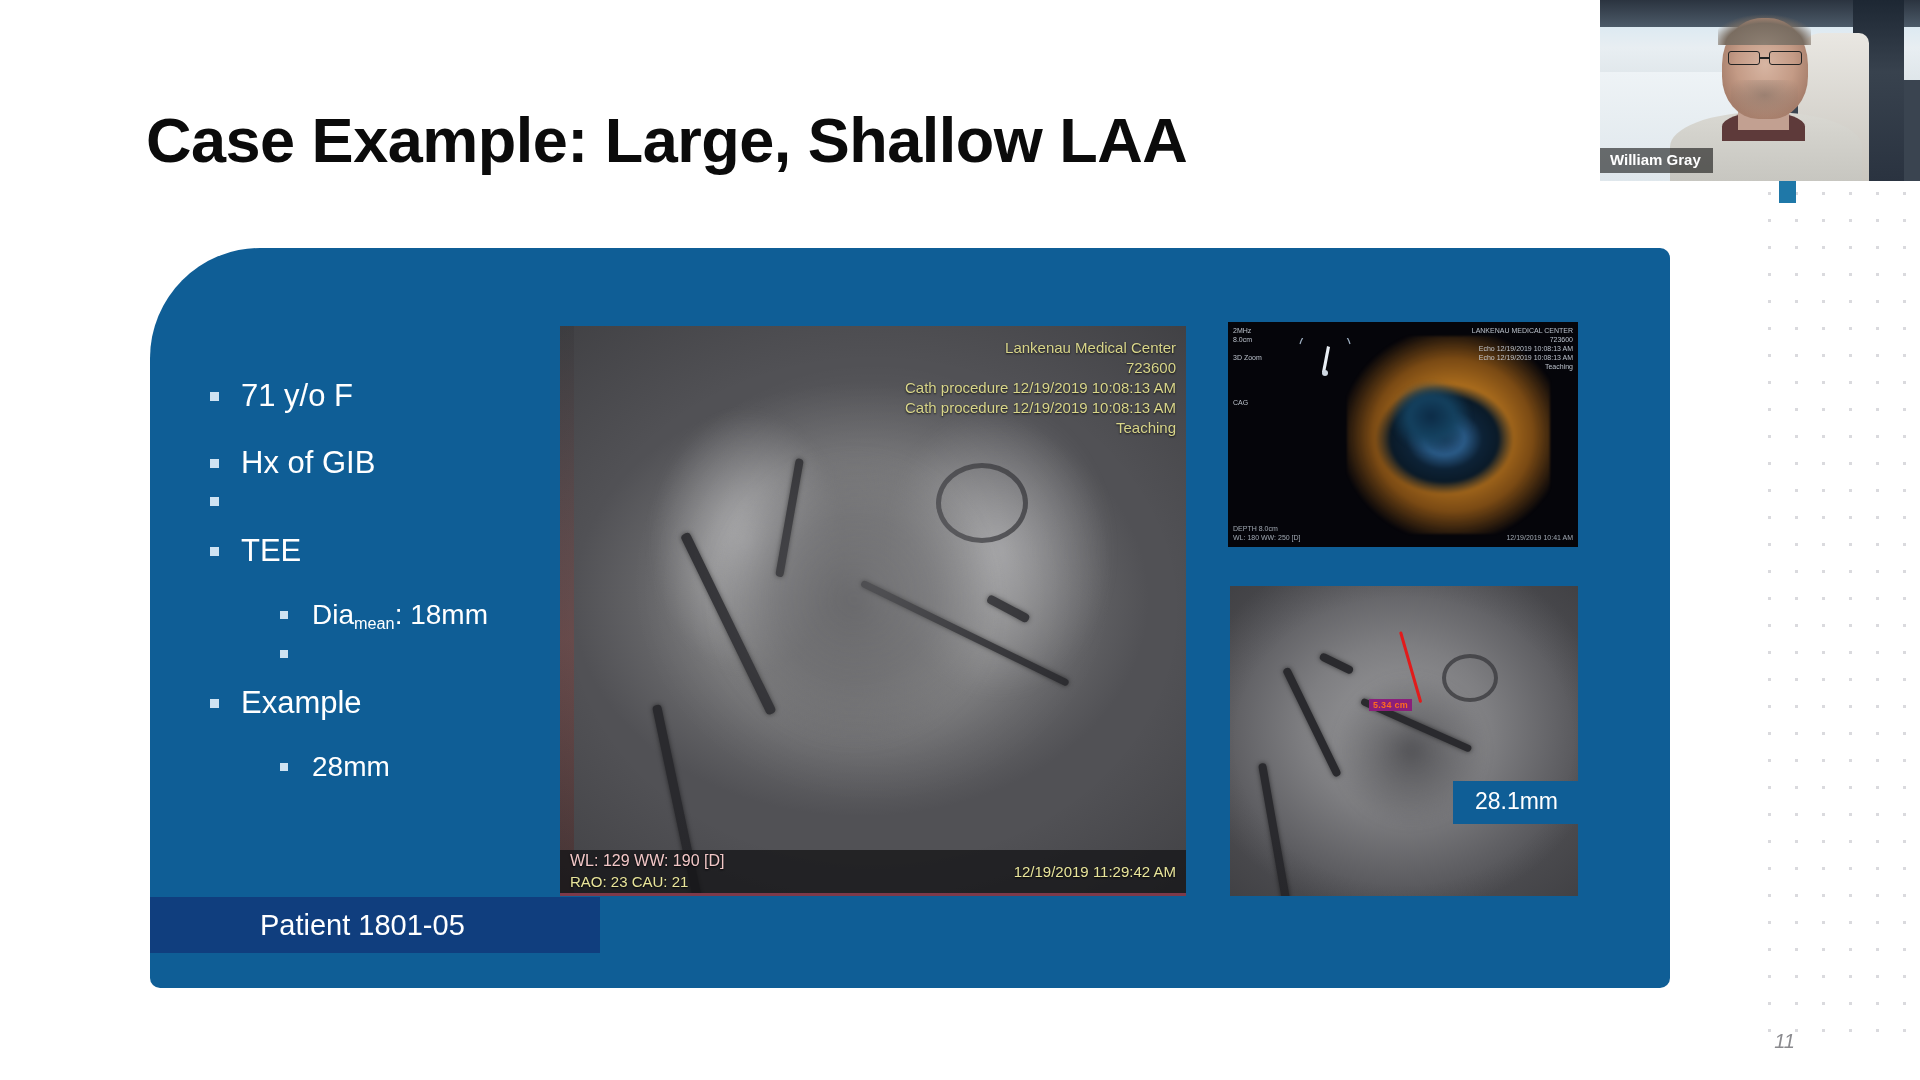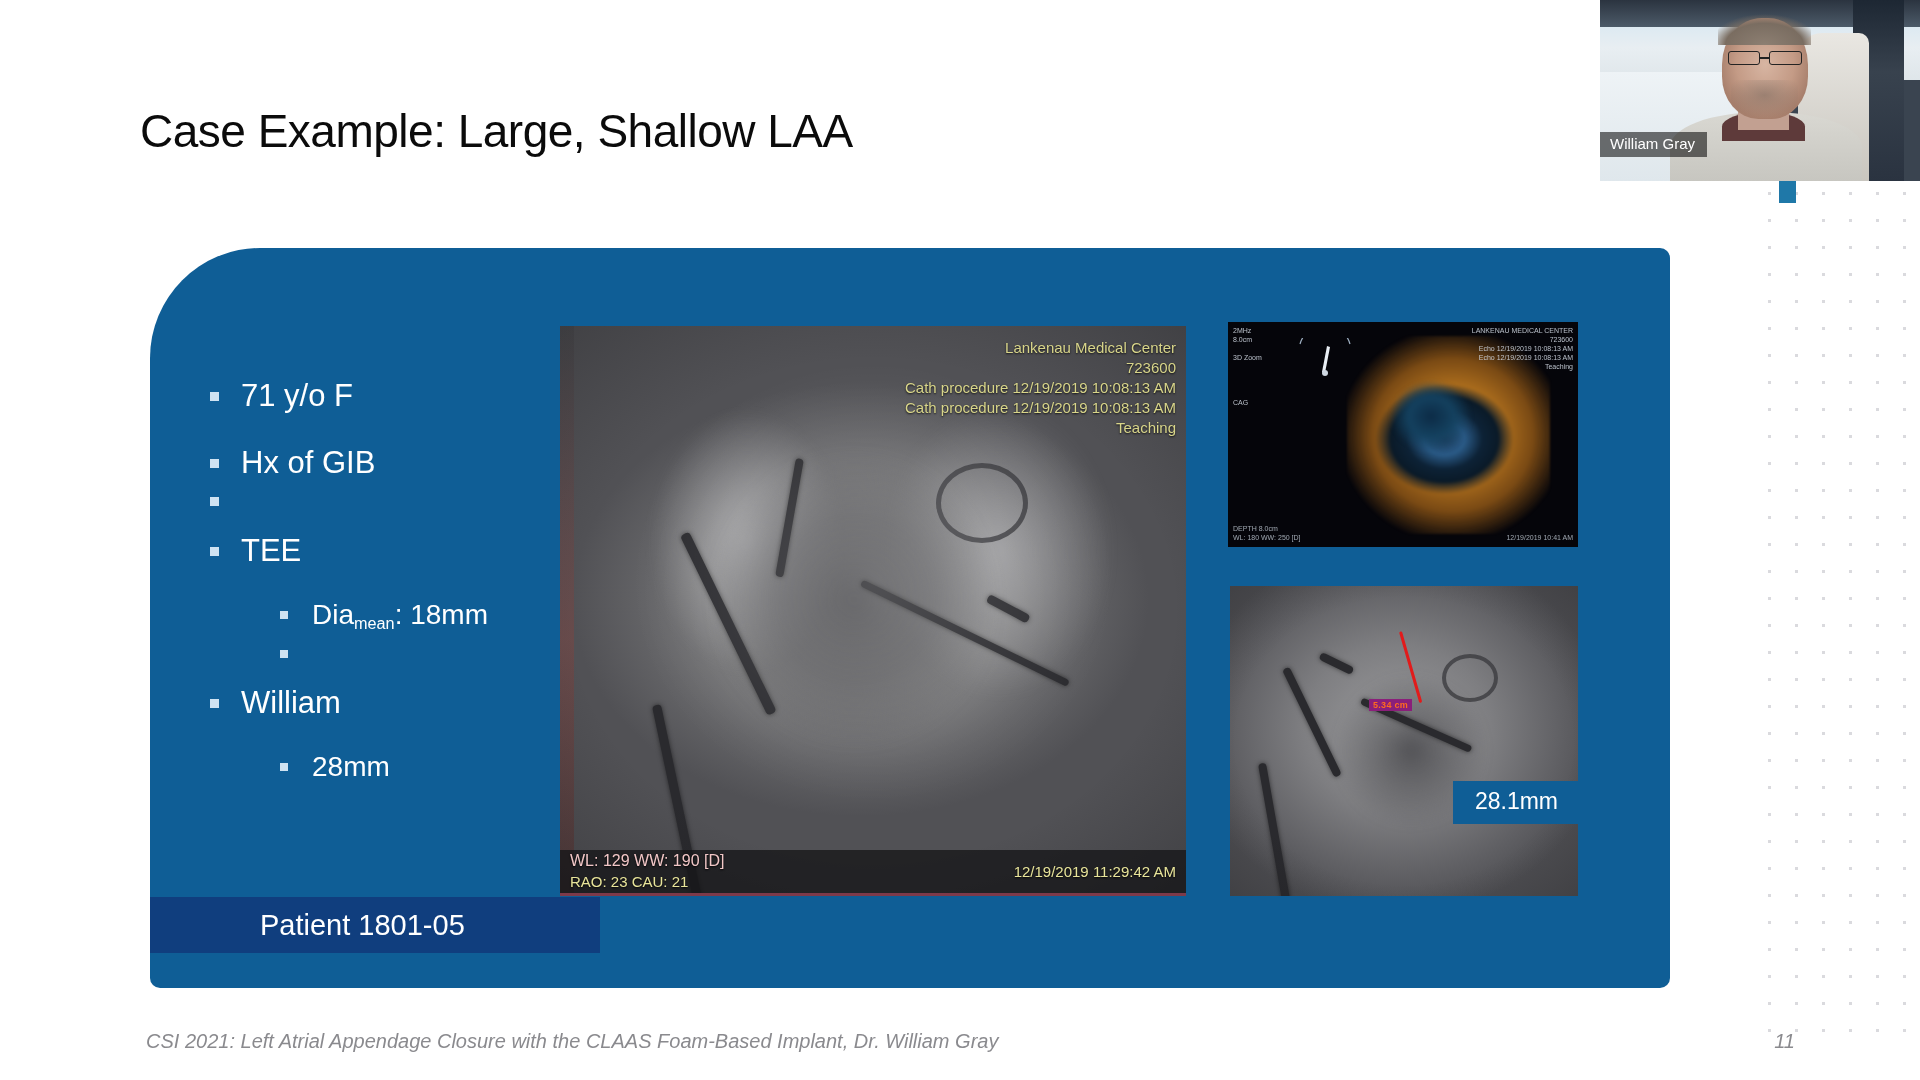--- a/index.html
+++ b/index.html
@@ -25,23 +25,23 @@
     opacity: .95;
     pointer-events: none;
   }
   .dotgrid.upper {
     top: 0; height: 180px; right: 0; width: 170px;
   }
 
   
   .slide-title {
     position: absolute;
-    left: 140px; top: 104px;
-    font-size: 46px;
-    font-weight: 400;
+    left: 146px; top: 104px;
+    font-size: 63px;
+    font-weight: 700;
     color: #0b0b0b;
     letter-spacing: -0.5px;
     white-space: nowrap;
     font-stretch: condensed;
   }
 
   
   .card {
     position: absolute;
     left: 150px; top: 248px;
@@ -378,23 +378,24 @@
   .wc-bridge {
     position: absolute; left: 44%; top: 46%; width: 12%; height: 1.6px; background: #232323;
   }
   .wc-beard {
     position: absolute; left: 41%; top: 44%; width: 21%; height: 21%;
     background: radial-gradient(ellipse 58% 60% at 50% 40%, rgba(120,104,94,.55) 0%, rgba(120,104,94,0) 100%);
     border-radius: 0 0 50% 50%;
   }
   .wc-namebg {
     position: absolute;
-    left: 0; bottom: 24px;
+    left: 0; bottom: 8px;
     background: rgba(0,0,0,.55);
     padding: 3px 12px 4px 10px;
+    font-weight: bold;
   }
   .wc-name {
     color: #ffffff;
     font-size: 15px;
     white-space: nowrap;
   }
   .wc-accent {
     position: absolute;
     right: 124px; top: 181px;
     width: 17px; height: 22px;
@@ -438,21 +439,21 @@
         <span class="marker"></span>
         <span class="btext"><span>Dia</span><sub>mean</sub><span>: 18mm</span></span>
       </div>
 
       <div class="bullet-row lvl1">
         <span class="marker"></span>
       </div>
 
       <div class="bullet-row">
         <span class="marker"></span>
-        <span class="btext">William</span>
+        <span class="btext">Example</span>
       </div>
 
       <div class="bullet-row lvl1">
         <span class="marker"></span>
         <span class="btext">28mm</span>
       </div>
 
     </div>
 
     <div class="fluoro-main">
@@ -521,21 +522,20 @@
       <div class="flm-label">5.34 cm</div>
       <div class="flm-callout">28.1mm</div>
     </div>
 
     <div class="patient-bar">
       <span class="ptxt">Patient 1801-05</span>
     </div>
 
   </div>
 
-  <div class="footer-text">CSI 2021: Left Atrial Appendage Closure with the CLAAS Foam-Based Implant, Dr. William Gray</div>
   <div class="page-number">11</div>
 
   <div class="webcam">
     <div class="wc-sky"></div>
     <div class="wc-snow"></div>
     <div class="wc-carframe"></div>
     <div class="wc-pillar"></div>
     <div class="wc-seat"></div>
     <div class="wc-body"></div>
     <div class="wc-collar"></div>

